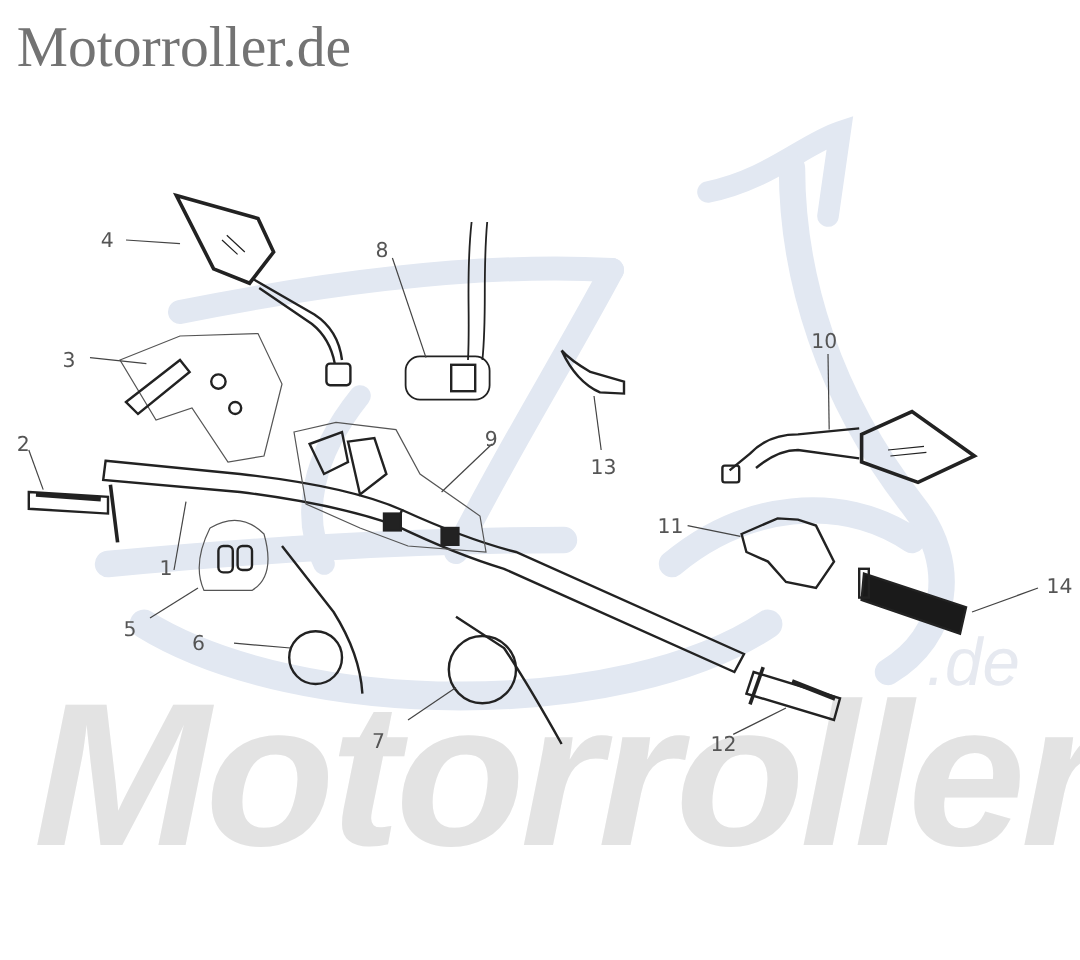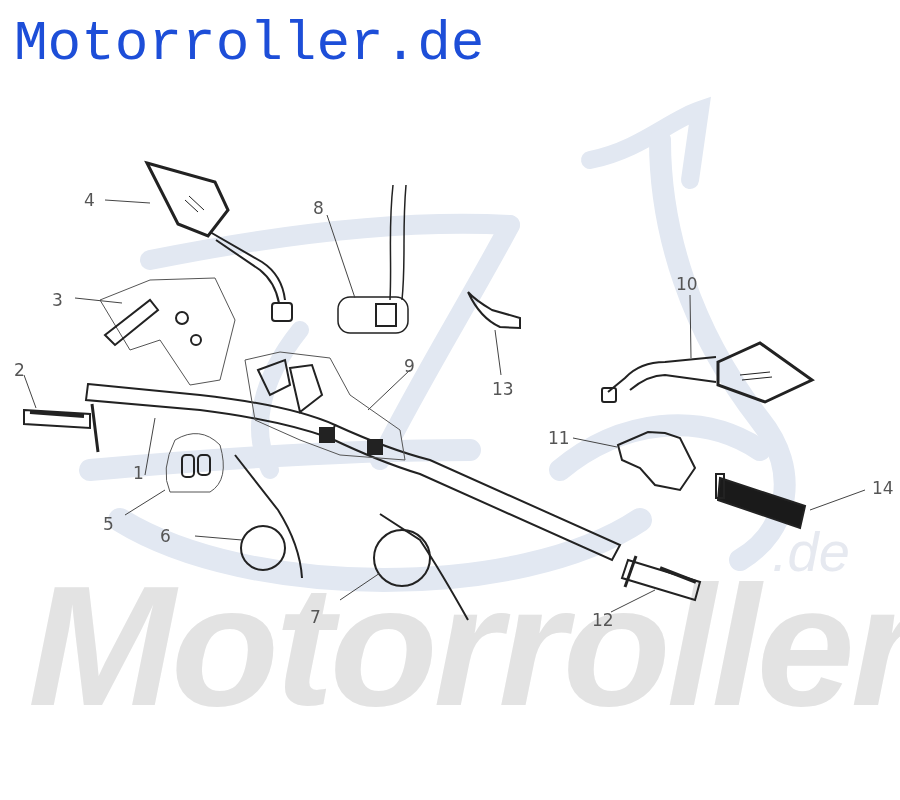--- a/index.html
+++ b/index.html
@@ -1,17 +1,17 @@
 <!DOCTYPE html>
 <html><head>
 <meta charset="utf-8">
 <style>
   html, body { margin: 0; padding: 0; background: #ffffff; }
   body { width: 900px; height: 800px; position: relative; overflow: hidden; font-family: "DejaVu Sans", sans-serif; }
-  .wm-top { position: absolute; left: 14px; top: 12px; font-family: Liberation Mono, monospace; font-size: 56px; color: #1d4ed8; letter-spacing: 0px; }
+  .wm-top { position: absolute; left: 14px; top: 12px; font-family: Liberation Serif, serif; font-size: 48px; color: #737373; letter-spacing: 0px; }
   .wm-bottom { position: absolute; left: 28px; top: 548px; font-family: "Liberation Sans", sans-serif; font-weight: bold; font-style: italic; font-size: 170px; color: #e3e3e3; letter-spacing: -4px; transform: scaleX(1.04); transform-origin: left; }
   .wm-de { position: absolute; left: 772px; top: 519px; font-family: "Liberation Sans", sans-serif; font-style: italic; font-size: 56px; color: #e6e9f0; }
   svg.diagram { position: absolute; left: 0; top: 0; }
   .label { font-family: "DejaVu Sans", sans-serif; font-size: 17px; fill: #555; }
 </style>
 </head>
 <body>
 
 <div class="wm-top">Motorroller.de</div>
 <div class="wm-bottom">Motorroller</div>

